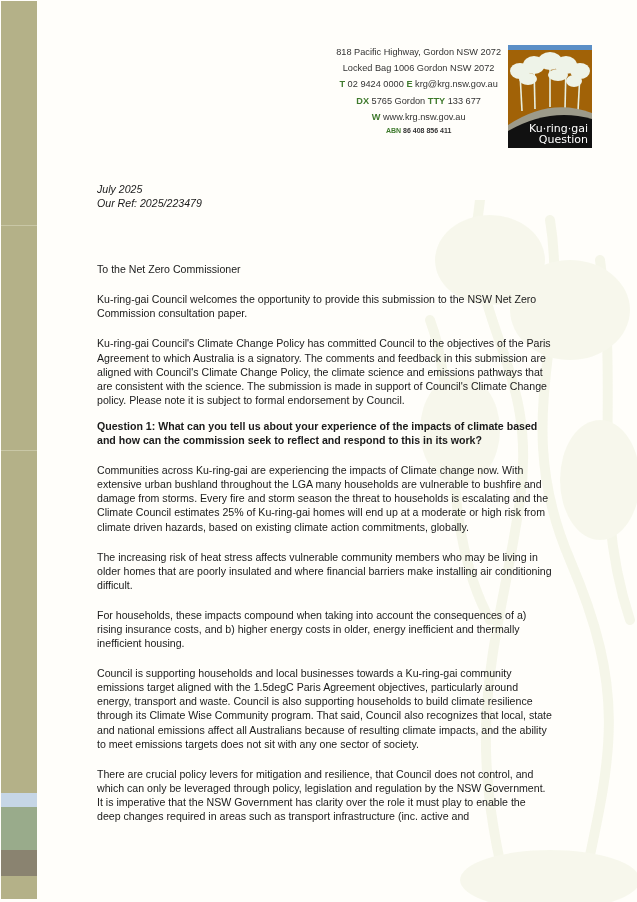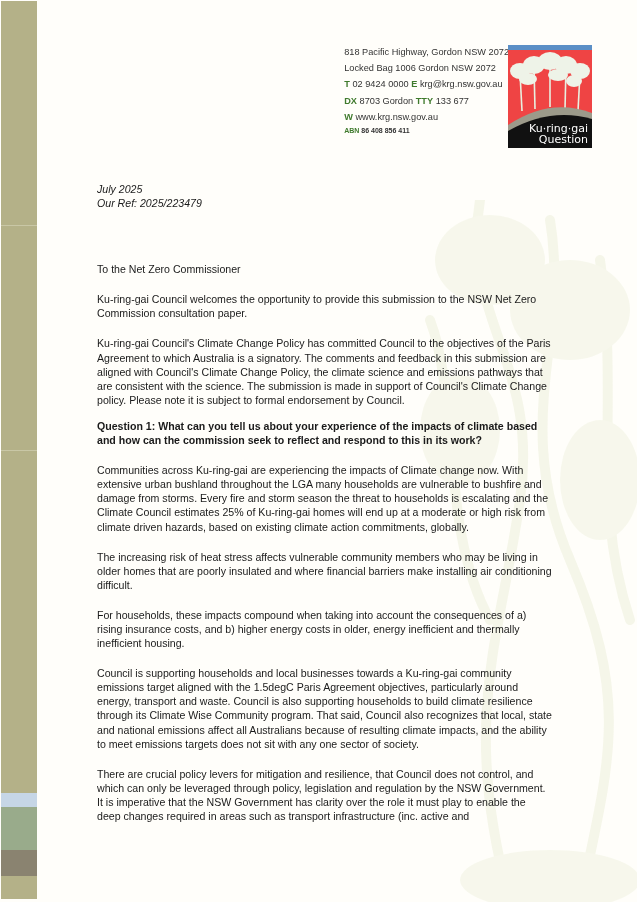--- a/index.html
+++ b/index.html
@@ -24,30 +24,30 @@
   .band-green { top: 806px; height: 43px; background: #99ab8b; }
   .band-brown { top: 849px; height: 26px; background: #8a8370; }
   .band-olive { top: 875px; height: 23px; background: #b4b188; }
 
   .watermark {
     position: absolute; left: 400px; top: 200px; width: 237px; height: 702px;
     opacity: 0.55; pointer-events: none;
   }
 
   .contact {
-    position: absolute; right: 128px; top: 44px;
-    text-align: left; font-size: 9.2px; line-height: 16.2px; color: #333;
+    position: absolute; right: 136px; top: 44px;
+    text-align: center; font-size: 9.2px; line-height: 16.2px; color: #333;
   }
   .contact .lbl { color: #3f7a2d; font-weight: bold; }
   .contact .abn { font-size: 7px; font-weight: bold; color: #333; line-height: 12px; }
   .contact .abn .lbl { font-size: 7px; }
 
   .logo {
     position: absolute; left: 508px; top: 45px; width: 84px; height: 103px;
-    background: #ef4444; overflow: hidden;
+    background: #a16207; overflow: hidden;
   }
   .logo .topbar { position: absolute; left: 0; top: 0; width: 84px; height: 5px; background: #5b8fc6; }
   .logo svg { position: absolute; left: 0; top: 0; }
   .logo .name {
     position: absolute; right: 4px; bottom: 3px; text-align: right;
     color: #fff; font-size: 11px; line-height: 11px; font-family: "DejaVu Sans", sans-serif;
   }
 
   .body-text {
     position: absolute; left: 97px; top: 182px; width: 455px;
@@ -94,21 +94,21 @@
     <div>818 Pacific Highway, Gordon NSW 2072</div>
     <div>Locked Bag 1006 Gordon NSW 2072</div>
     <div>
       <span class="lbl">T</span>
       <span>02 9424 0000</span>
       <span class="lbl">E</span>
       <span>krg@krg.nsw.gov.au</span>
     </div>
     <div>
       <span class="lbl">DX</span>
-      <span>8703 Gordon</span>
+      <span>5765 Gordon</span>
       <span class="lbl">TTY</span>
       <span>133 677</span>
     </div>
     <div>
       <span class="lbl">W</span>
       <span>www.krg.nsw.gov.au</span>
     </div>
     <div class="abn">
       <span class="lbl">ABN</span>
       <span>86 408 856 411</span>

